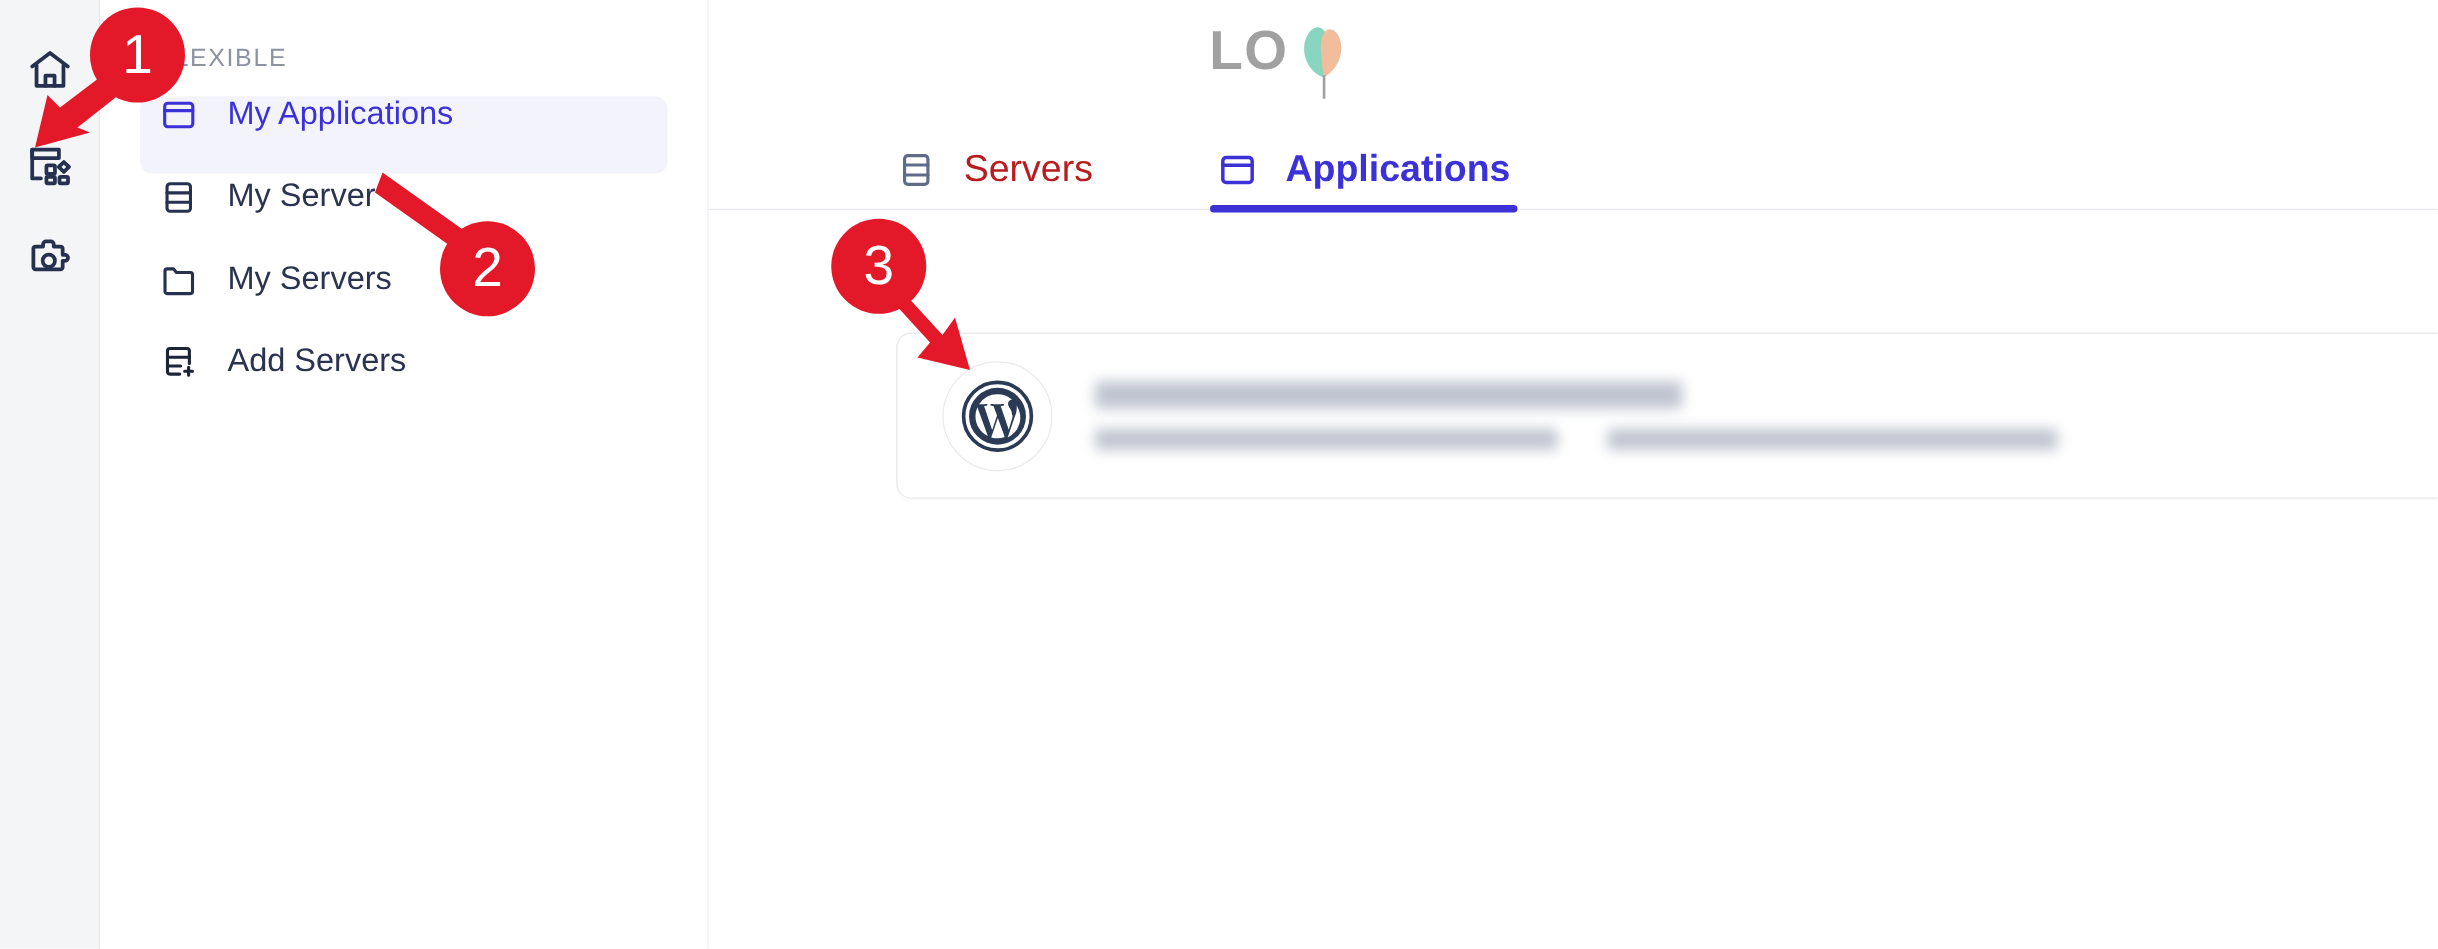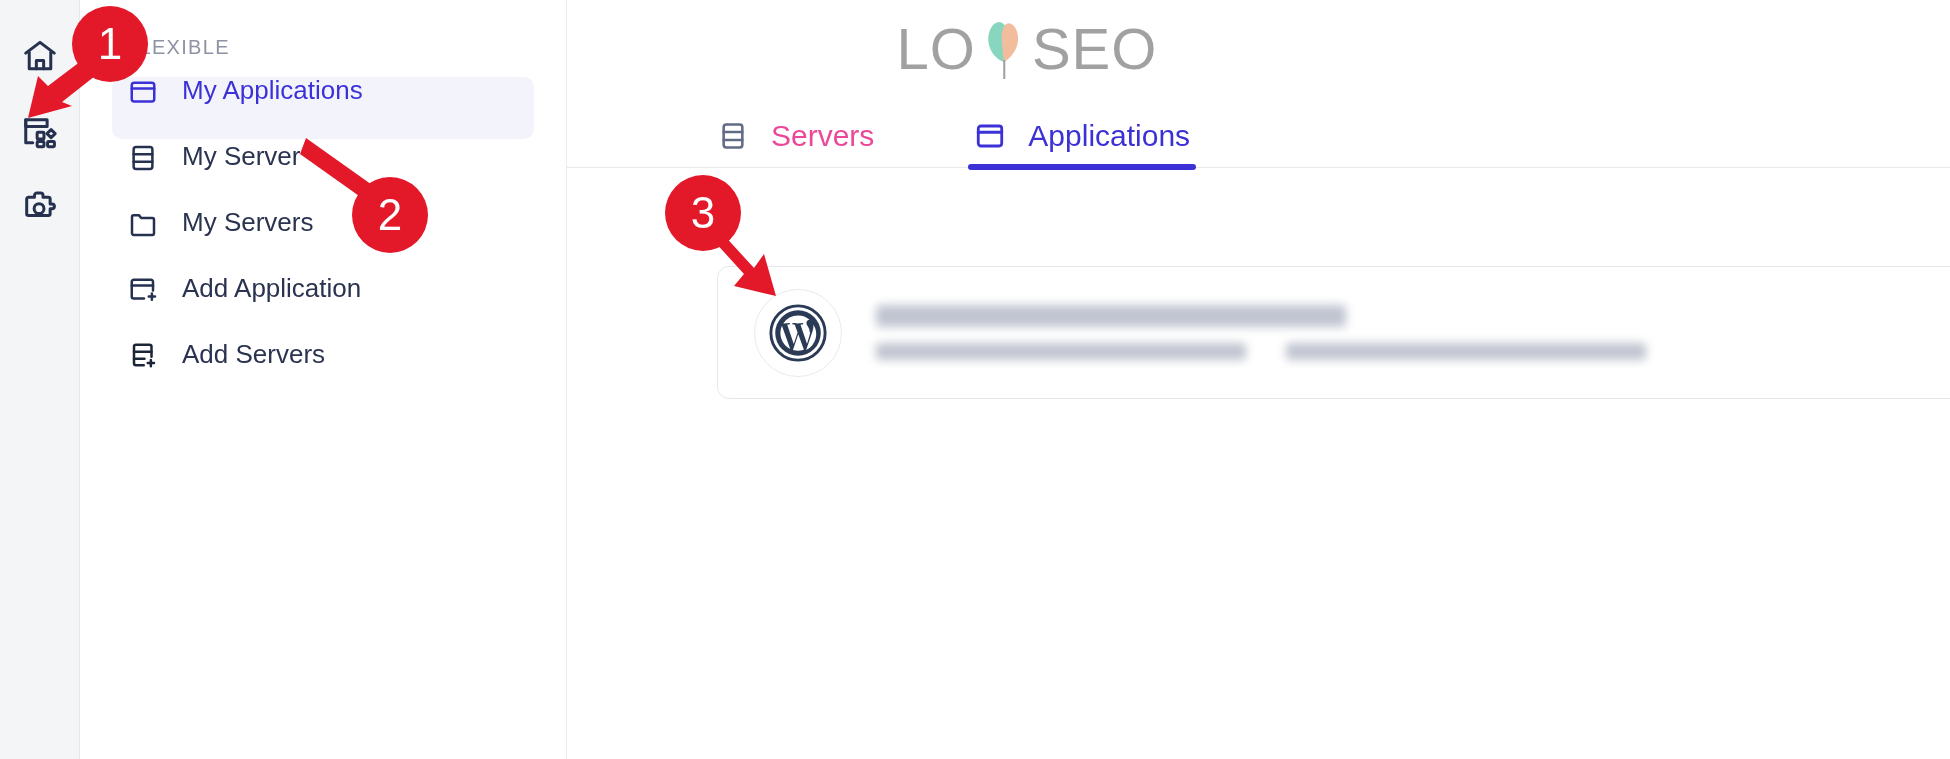--- a/index.html
+++ b/index.html
@@ -87,50 +87,50 @@
   }
   .logo-bar {
     height: 96px;
     display: flex;
     align-items: center;
     justify-content: center;
     padding-right: 560px;
   }
   .logo {
     display: flex;
-    align-items: center;
-    font-size: 58px;
-    font-weight: 400;
+    align-items: flex-start;
+    font-size: 44px;
+    font-weight: 700;
     color: #9a9a9a;
     letter-spacing: 1px;
     text-shadow: 0 1px 2px rgba(255,255,255,0.9);
     opacity: 0.92;
   }
   .logo .mark { width: 60px; height: 64px; position: relative; display:inline-block; margin: 0 -2px; }
 
   .tabs {
     display: flex;
     align-items: flex-end;
     gap: 100px;
     padding-left: 150px;
     height: 72px;
     border-bottom: 1px solid #e7e9ee;
   }
   .tab {
     display: flex;
     align-items: center;
     gap: 22px;
     font-size: 30px;
-    color: #ec4899;
+    color: #b91c1c;
     padding-bottom: 14px;
     position: relative;
     cursor: pointer;
   }
   .tab .ico { display:flex; align-items:center; justify-content:center; width: 32px; height: 32px;}
-  .tab.active { color: #3b31d6; font-weight: 400; }
+  .tab.active { color: #3b31d6; font-weight: 700; }
   .tab.active::after {
     content: "";
     position: absolute;
     left: -6px; right: -6px; bottom: -3px;
     height: 6px;
     background: #3b31d6;
     border-radius: 3px;
   }
 
   .content {
@@ -244,30 +244,20 @@
     <div class="nav-item">
       <span class="ico">
         <svg width="30" height="30" viewBox="0 0 24 24" fill="none" stroke="#25314f" stroke-width="2" stroke-linecap="round" stroke-linejoin="round">
           <path d="M3.2 19.4V6.2c0-.7.6-1.3 1.3-1.3h4.2l1.8 2.3h9c.7 0 1.3.6 1.3 1.3v10.9c0 .7-.6 1.3-1.3 1.3H4.5c-.7 0-1.3-.6-1.3-1.3z"></path>
         </svg>
       </span>
       <span class="nav-label">My Servers</span>
     </div>
 
 
-    <div class="nav-item">
-      <span class="ico">
-        <svg width="30" height="30" viewBox="0 0 24 24" fill="none" stroke="#25314f" stroke-width="2" stroke-linecap="round" stroke-linejoin="round">
-          <path d="M20 12.4V5.4a1.6 1.6 0 0 0-1.6-1.6H4.6A1.6 1.6 0 0 0 3 5.4v11.8c0 .9.7 1.6 1.6 1.6h8.2"></path>
-          <path d="M3 8.4h17"></path>
-          <path d="M16.6 17.2h5M19.1 14.7v5"></path>
-        </svg>
-      </span>
-      <span class="nav-label">Add Application</span>
-    </div>
 
     <div class="nav-item">
       <span class="ico">
         <svg width="30" height="30" viewBox="0 0 24 24" fill="none" stroke="#1c2437" stroke-width="2" stroke-linecap="round" stroke-linejoin="round">
           <path d="M18.8 12.6V4.6c0-.9-.7-1.6-1.6-1.6H6.4c-.9 0-1.6.7-1.6 1.6v13.2c0 .9.7 1.6 1.6 1.6h6.2"></path>
           <path d="M4.8 8.6h14M4.8 14.2h8.4"></path>
           <path d="M15.8 17.6h5M18.3 15.1v5"></path>
         </svg>
       </span>
       <span class="nav-label">Add Servers</span>
@@ -279,21 +269,20 @@
     <div class="logo-bar">
       <div class="logo">
         <span>LO</span>
         <span class="mark">
           <svg width="60" height="64" viewBox="0 0 60 64">
             <path d="M30 46 C 14 40, 10 20, 19 9 C 28 0, 36 12, 34 26 C 33 35, 32 42, 30 46 Z" fill="#7fd3bb"></path>
             <path d="M30 46 C 44 38, 48 20, 40 10 C 32 2, 26 13, 28 27 C 29 36, 29 43, 30 46 Z" fill="#f0b894"></path>
             <path d="M29.2 44 h2.1 v19 h-2.1 z" fill="#9a9a9a"></path>
           </svg>
         </span>
-        <span>SEO</span>
       </div>
     </div>
 
     <div class="tabs">
       <div class="tab">
         <span class="ico">
           <svg width="32" height="32" viewBox="0 0 24 24" fill="none" stroke="#606b87" stroke-width="1.9" stroke-linecap="round" stroke-linejoin="round">
             <rect x="5" y="3.4" width="14" height="17.2" rx="2"></rect>
             <path d="M5 9h14M5 15h14"></path>
           </svg>

